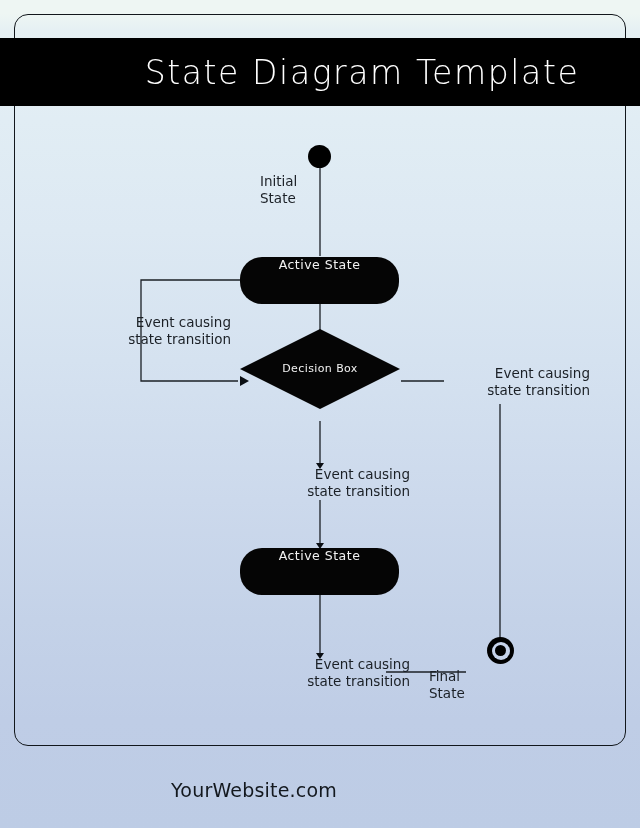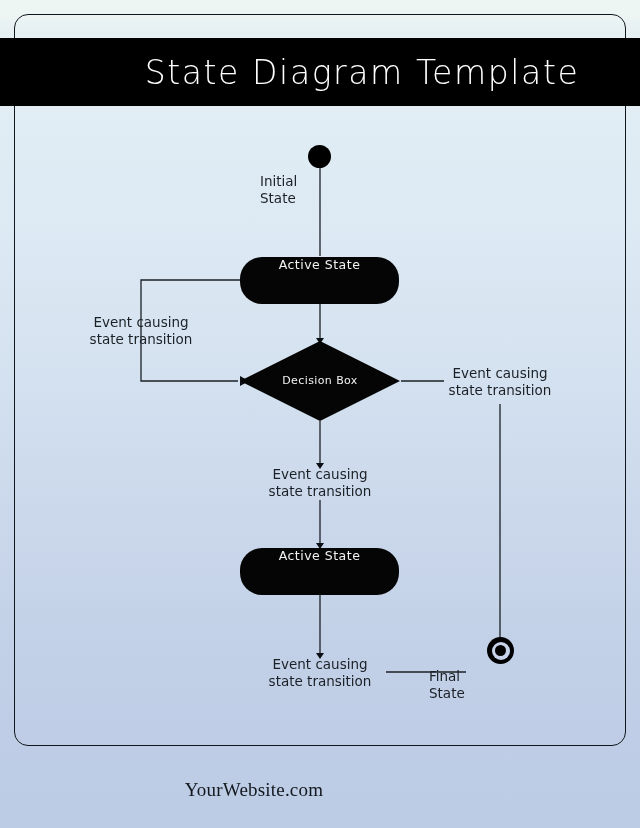--- a/index.html
+++ b/index.html
@@ -163,21 +163,21 @@
     color: #1b2026;
     font-size: 13.5px;
     line-height: 16.5px;
     z-index: 4;
     white-space: pre-line;
   }
 
   
   .edge-label {
     position: absolute;
-    text-align: center;
+    text-align: right;
     color: #1b2026;
     font-size: 13.5px;
     line-height: 16.5px;
     z-index: 4;
     white-space: pre-line;
   }
   .edge-label.bg-mask {
     background: transparent;
   }
 
@@ -185,21 +185,20 @@
   #footer {
     position: absolute;
     left: 0;
     top: 760px;
     width: 508px;
     height: 60px;
     display: flex;
     align-items: center;
     justify-content: center;
     z-index: 4;
-    font-family: Liberation Serif, serif;
   }
   #footer .footer-text {
     color: #13181e;
     font-size: 19px;
     letter-spacing: 0.2px;
   }
 </style>
 </head>
 <body>
 
@@ -241,21 +240,21 @@
   </div>
 
   <div class="node initial-dot" style="left:308px; top:145px;"></div>
   <div class="caption" style="left:260px; top:173px; width:120px;">Initial
 State</div>
 
   <div class="node state-box" style="left:240px; top:257px; width:159px; height:47px;">
     <span class="state-label">Active State</span>
   </div>
 
-  <div class="node diamond" style="left:240px; top:341px; width:160px; height:80px; position:absolute;">
+  <div class="node diamond" style="left:240px; top:329px; width:160px; height:80px; position:absolute;">
     <div class="diamond-shape"></div>
     <div class="diamond-label">Decision
 Box</div>
   </div>
 
   <div class="node state-box" style="left:240px; top:548px; width:159px; height:47px;">
     <span class="state-label">Active State</span>
   </div>
 
   <div class="node final-ring" style="left:487px; top:637px;">

